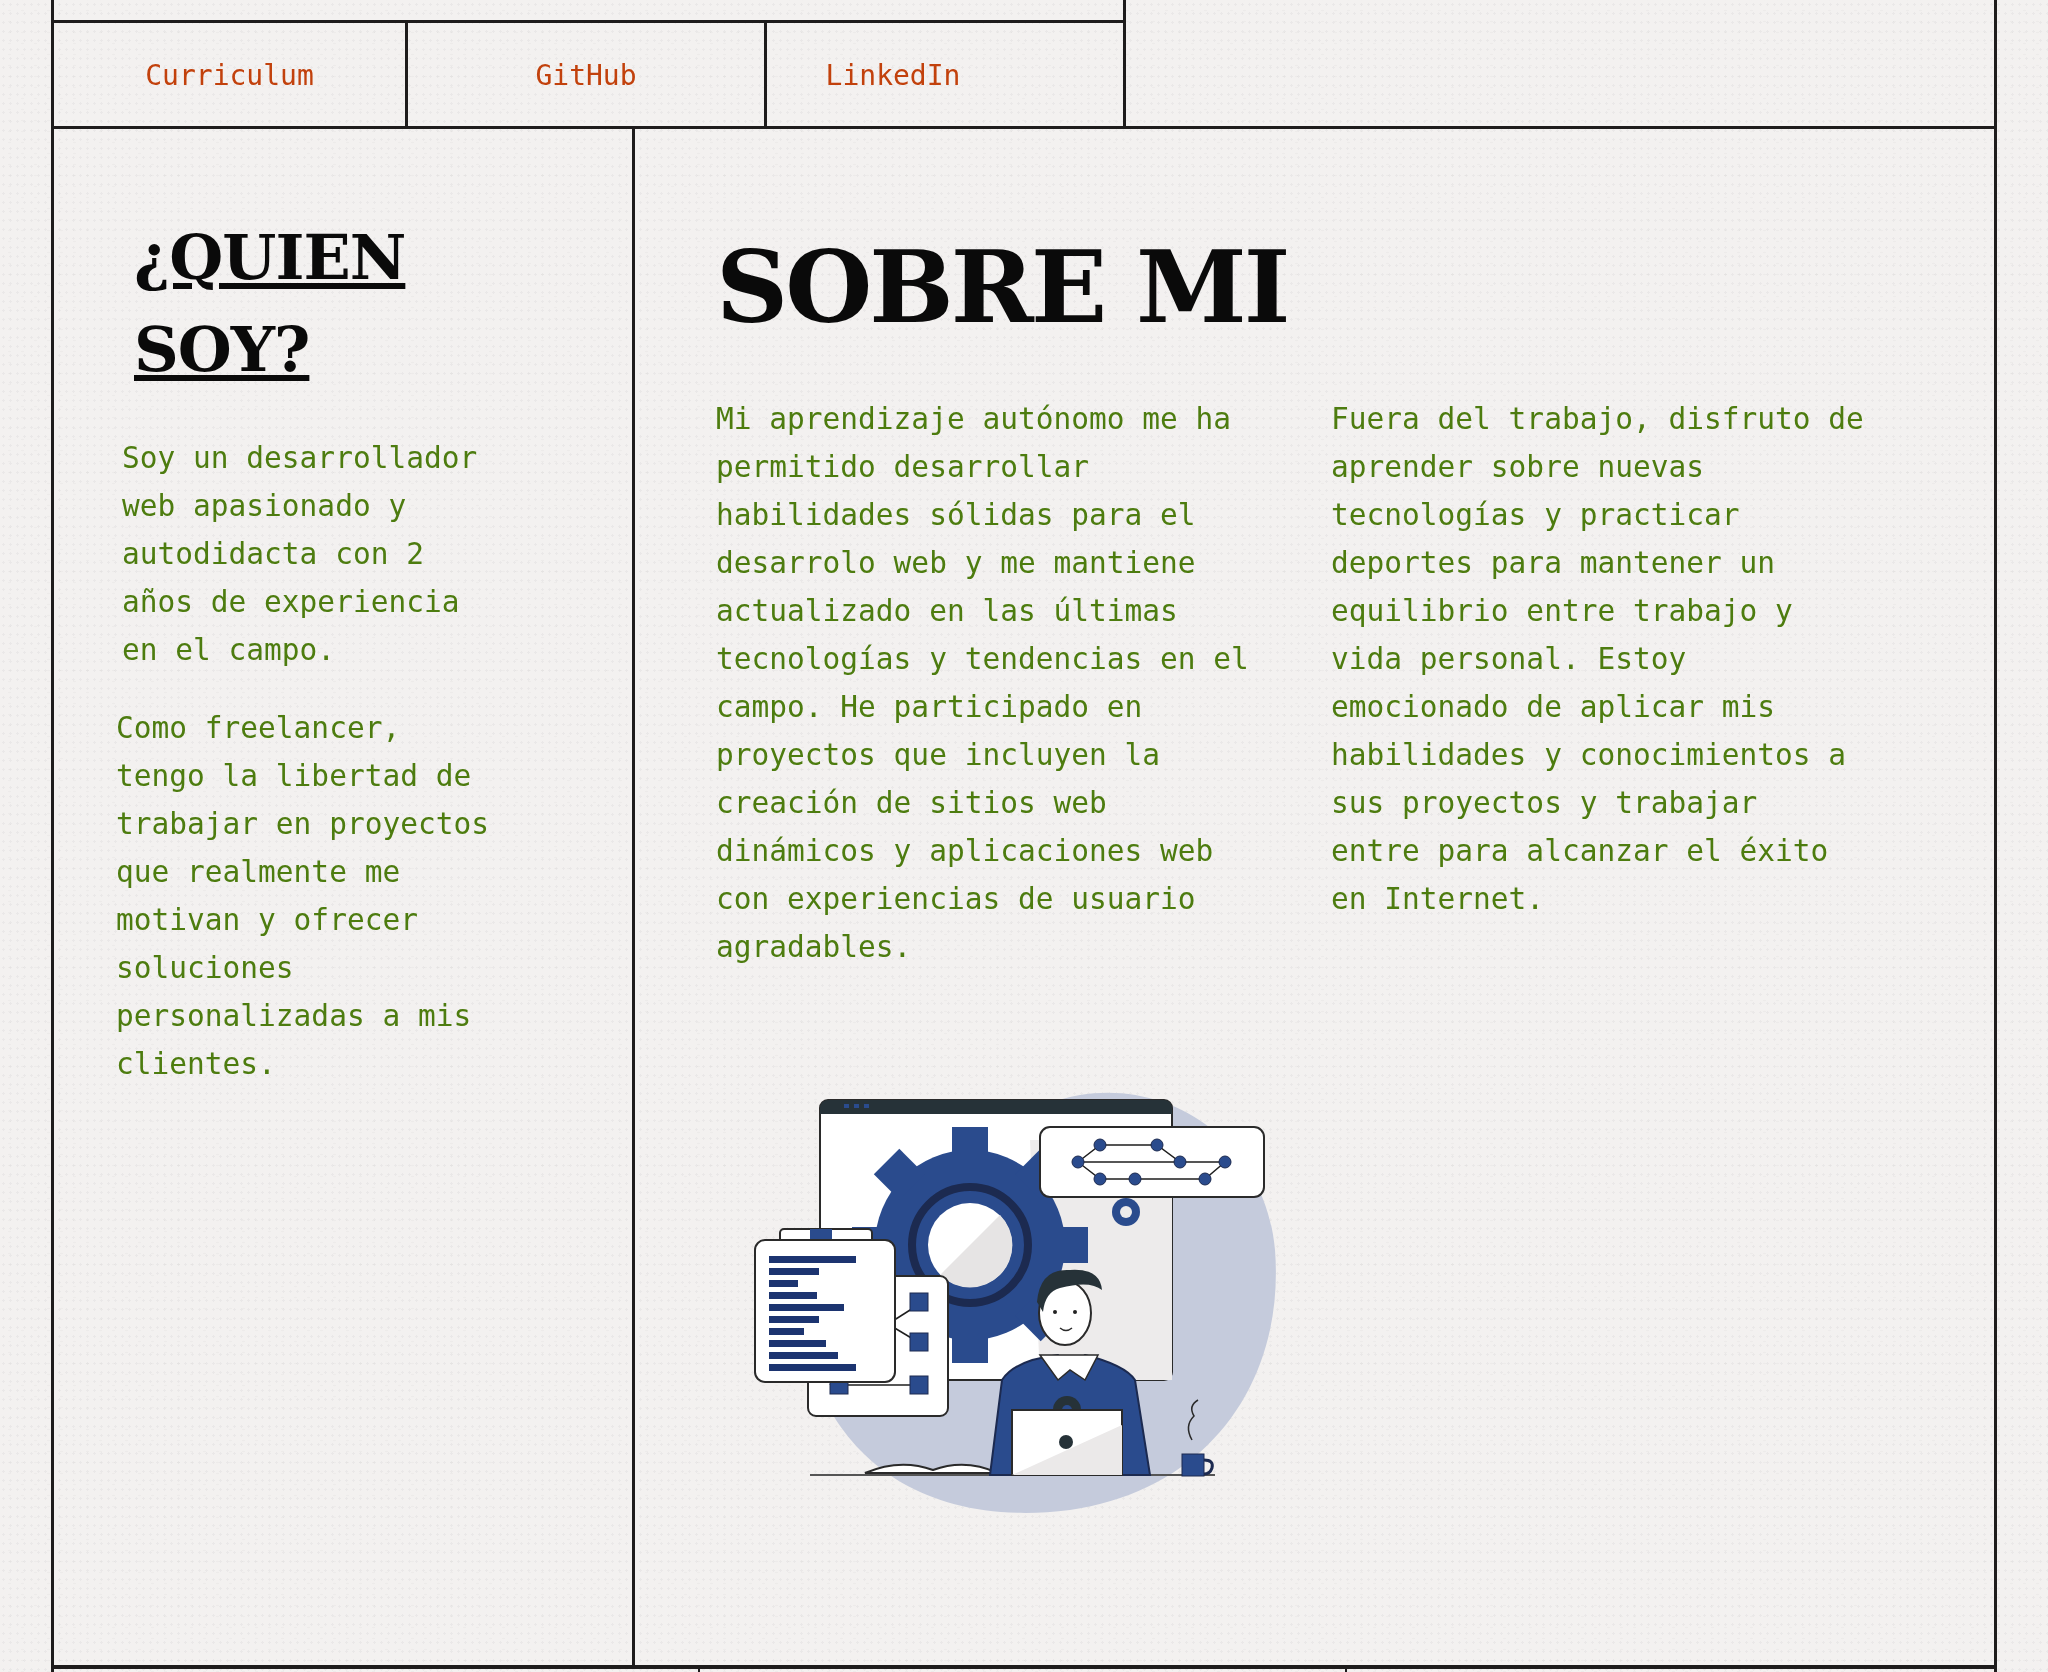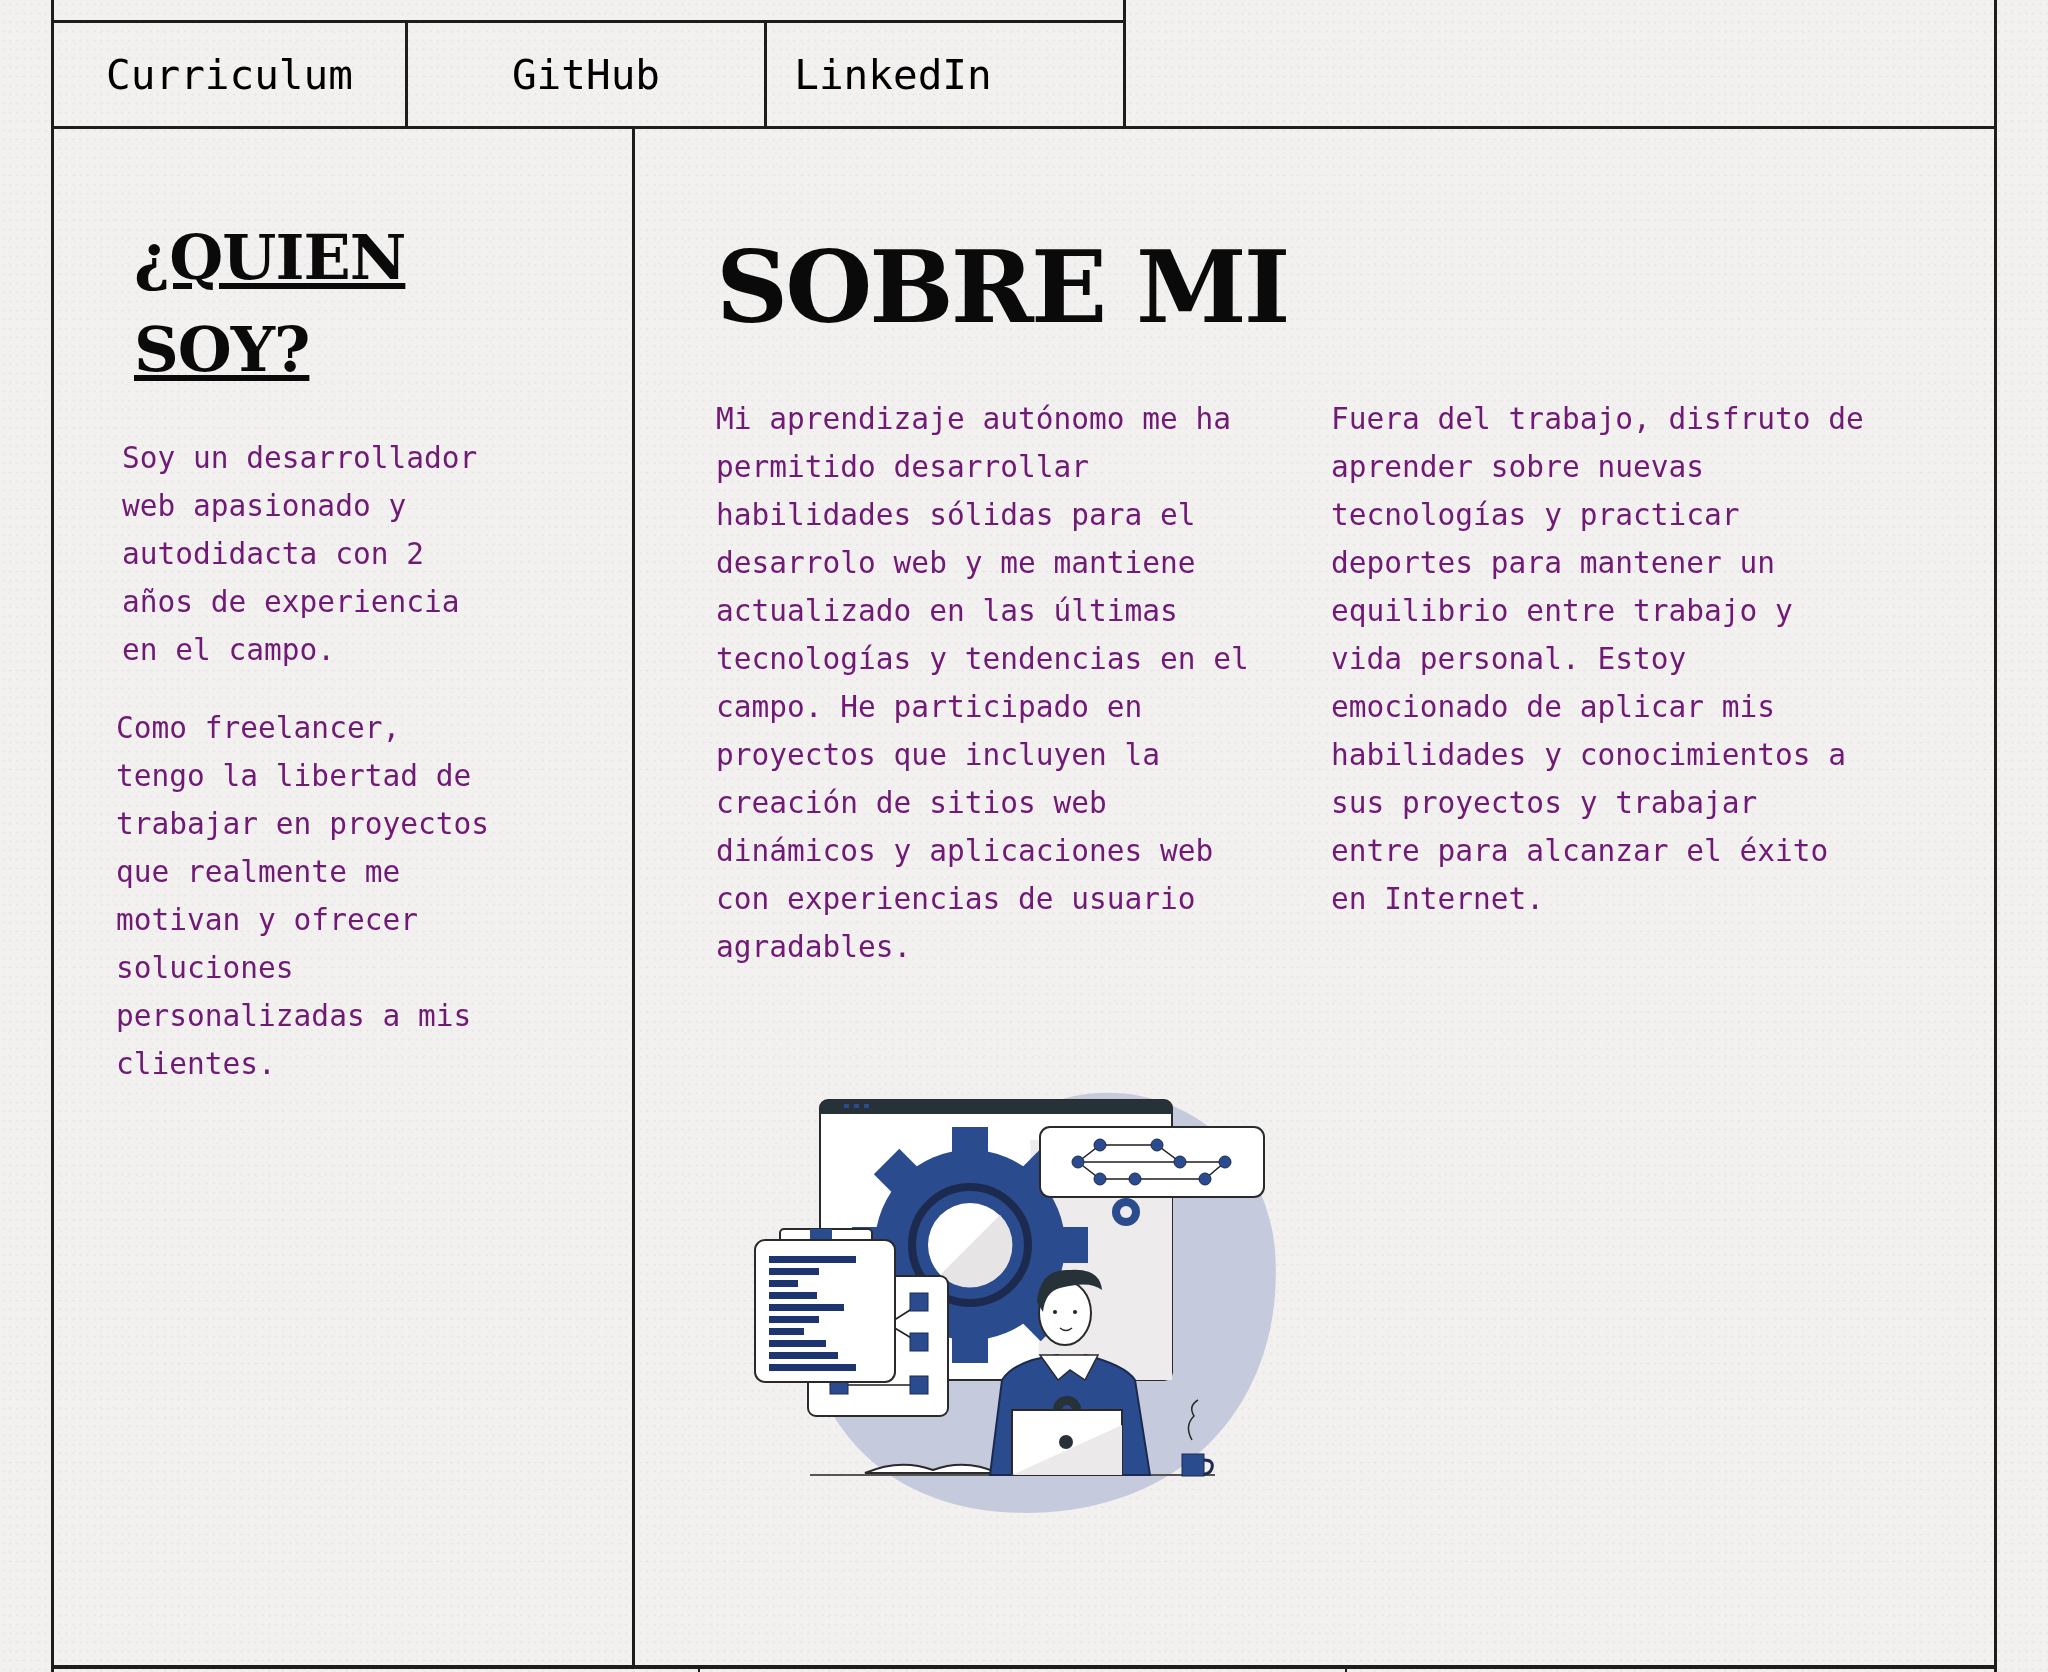--- a/index.html
+++ b/index.html
@@ -11,31 +11,31 @@
       radial-gradient(rgba(0,0,0,0.025) 1px, transparent 1.2px);
     background-size: 7px 9px, 13px 11px;
     background-position: 0 0, 3px 5px;
     color:#111;
     font-family:"DejaVu Sans Mono","Liberation Mono",monospace;
   }
   .line { position:absolute; background:#1e1c1c; }
   .nav-cell {
     position:absolute; top:22px; height:106px;
     display:flex; align-items:center; justify-content:center;
-    font-size:41px; color:#000000; cursor:pointer; text-decoration:none;
+    font-size:28px; color:#c2410c; cursor:pointer; text-decoration:none;
   }
   .heading {
     position:absolute; margin:0;
     font-family:"DejaVu Serif","Liberation Serif",serif; font-weight:bold; color:#0a0a0a;
     letter-spacing:-1px;
   }
   .h-quien { left:134px; top:212px; font-size:62px; line-height:92px; width:440px;text-decoration:underline; }
   .h-sobre { left:716px; top:222px; font-size:100px; line-height:130px; letter-spacing:-3px; }
   .para {
-    position:absolute; margin:0; font-size:29.5px; line-height:48px; color:#701a75;
+    position:absolute; margin:0; font-size:29.5px; line-height:48px; color:#4d7c0f;
     white-space:pre-line;
   }
   .p1 { left:122px; top:434px; width:440px; }
   .p2 { left:116px; top:704px; width:440px; }
   .p3 { left:716px; top:395px; width:600px; }
   .p4 { left:1331px; top:395px; width:620px; }
   .illus { position:absolute; left:740px; top:1080px; width:540px; height:440px; }
 </style>
 </head>
 <body>

